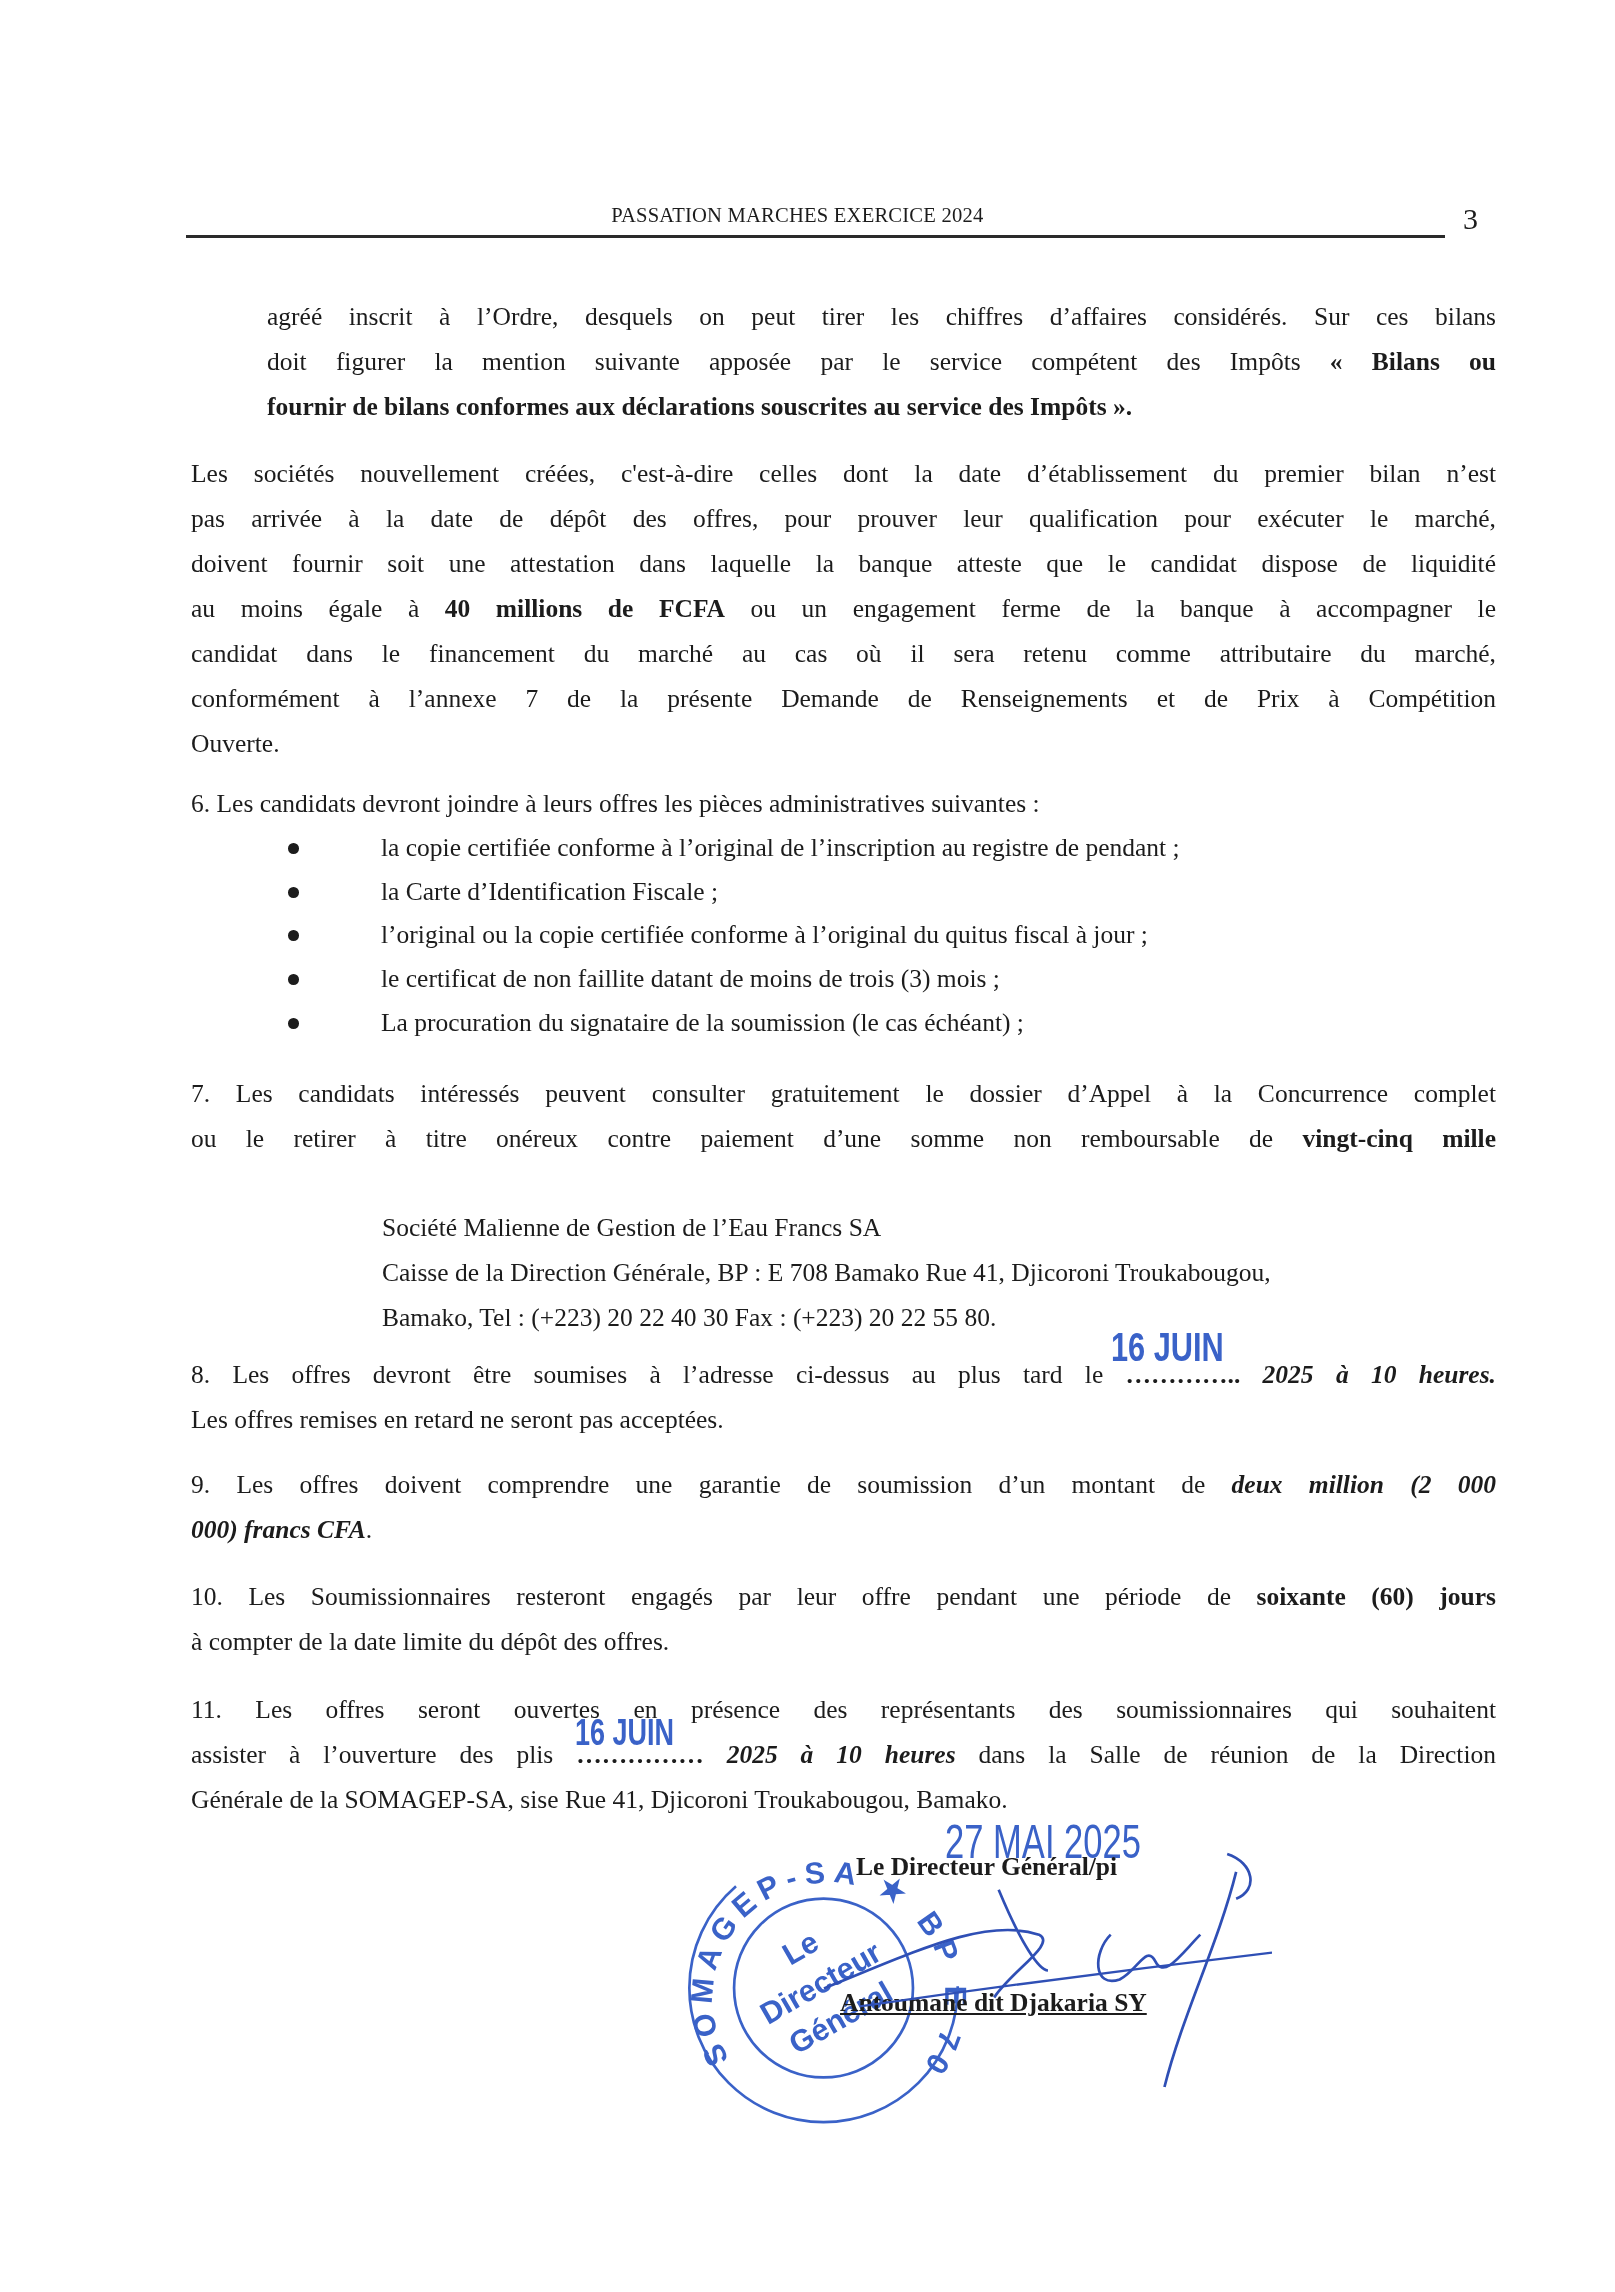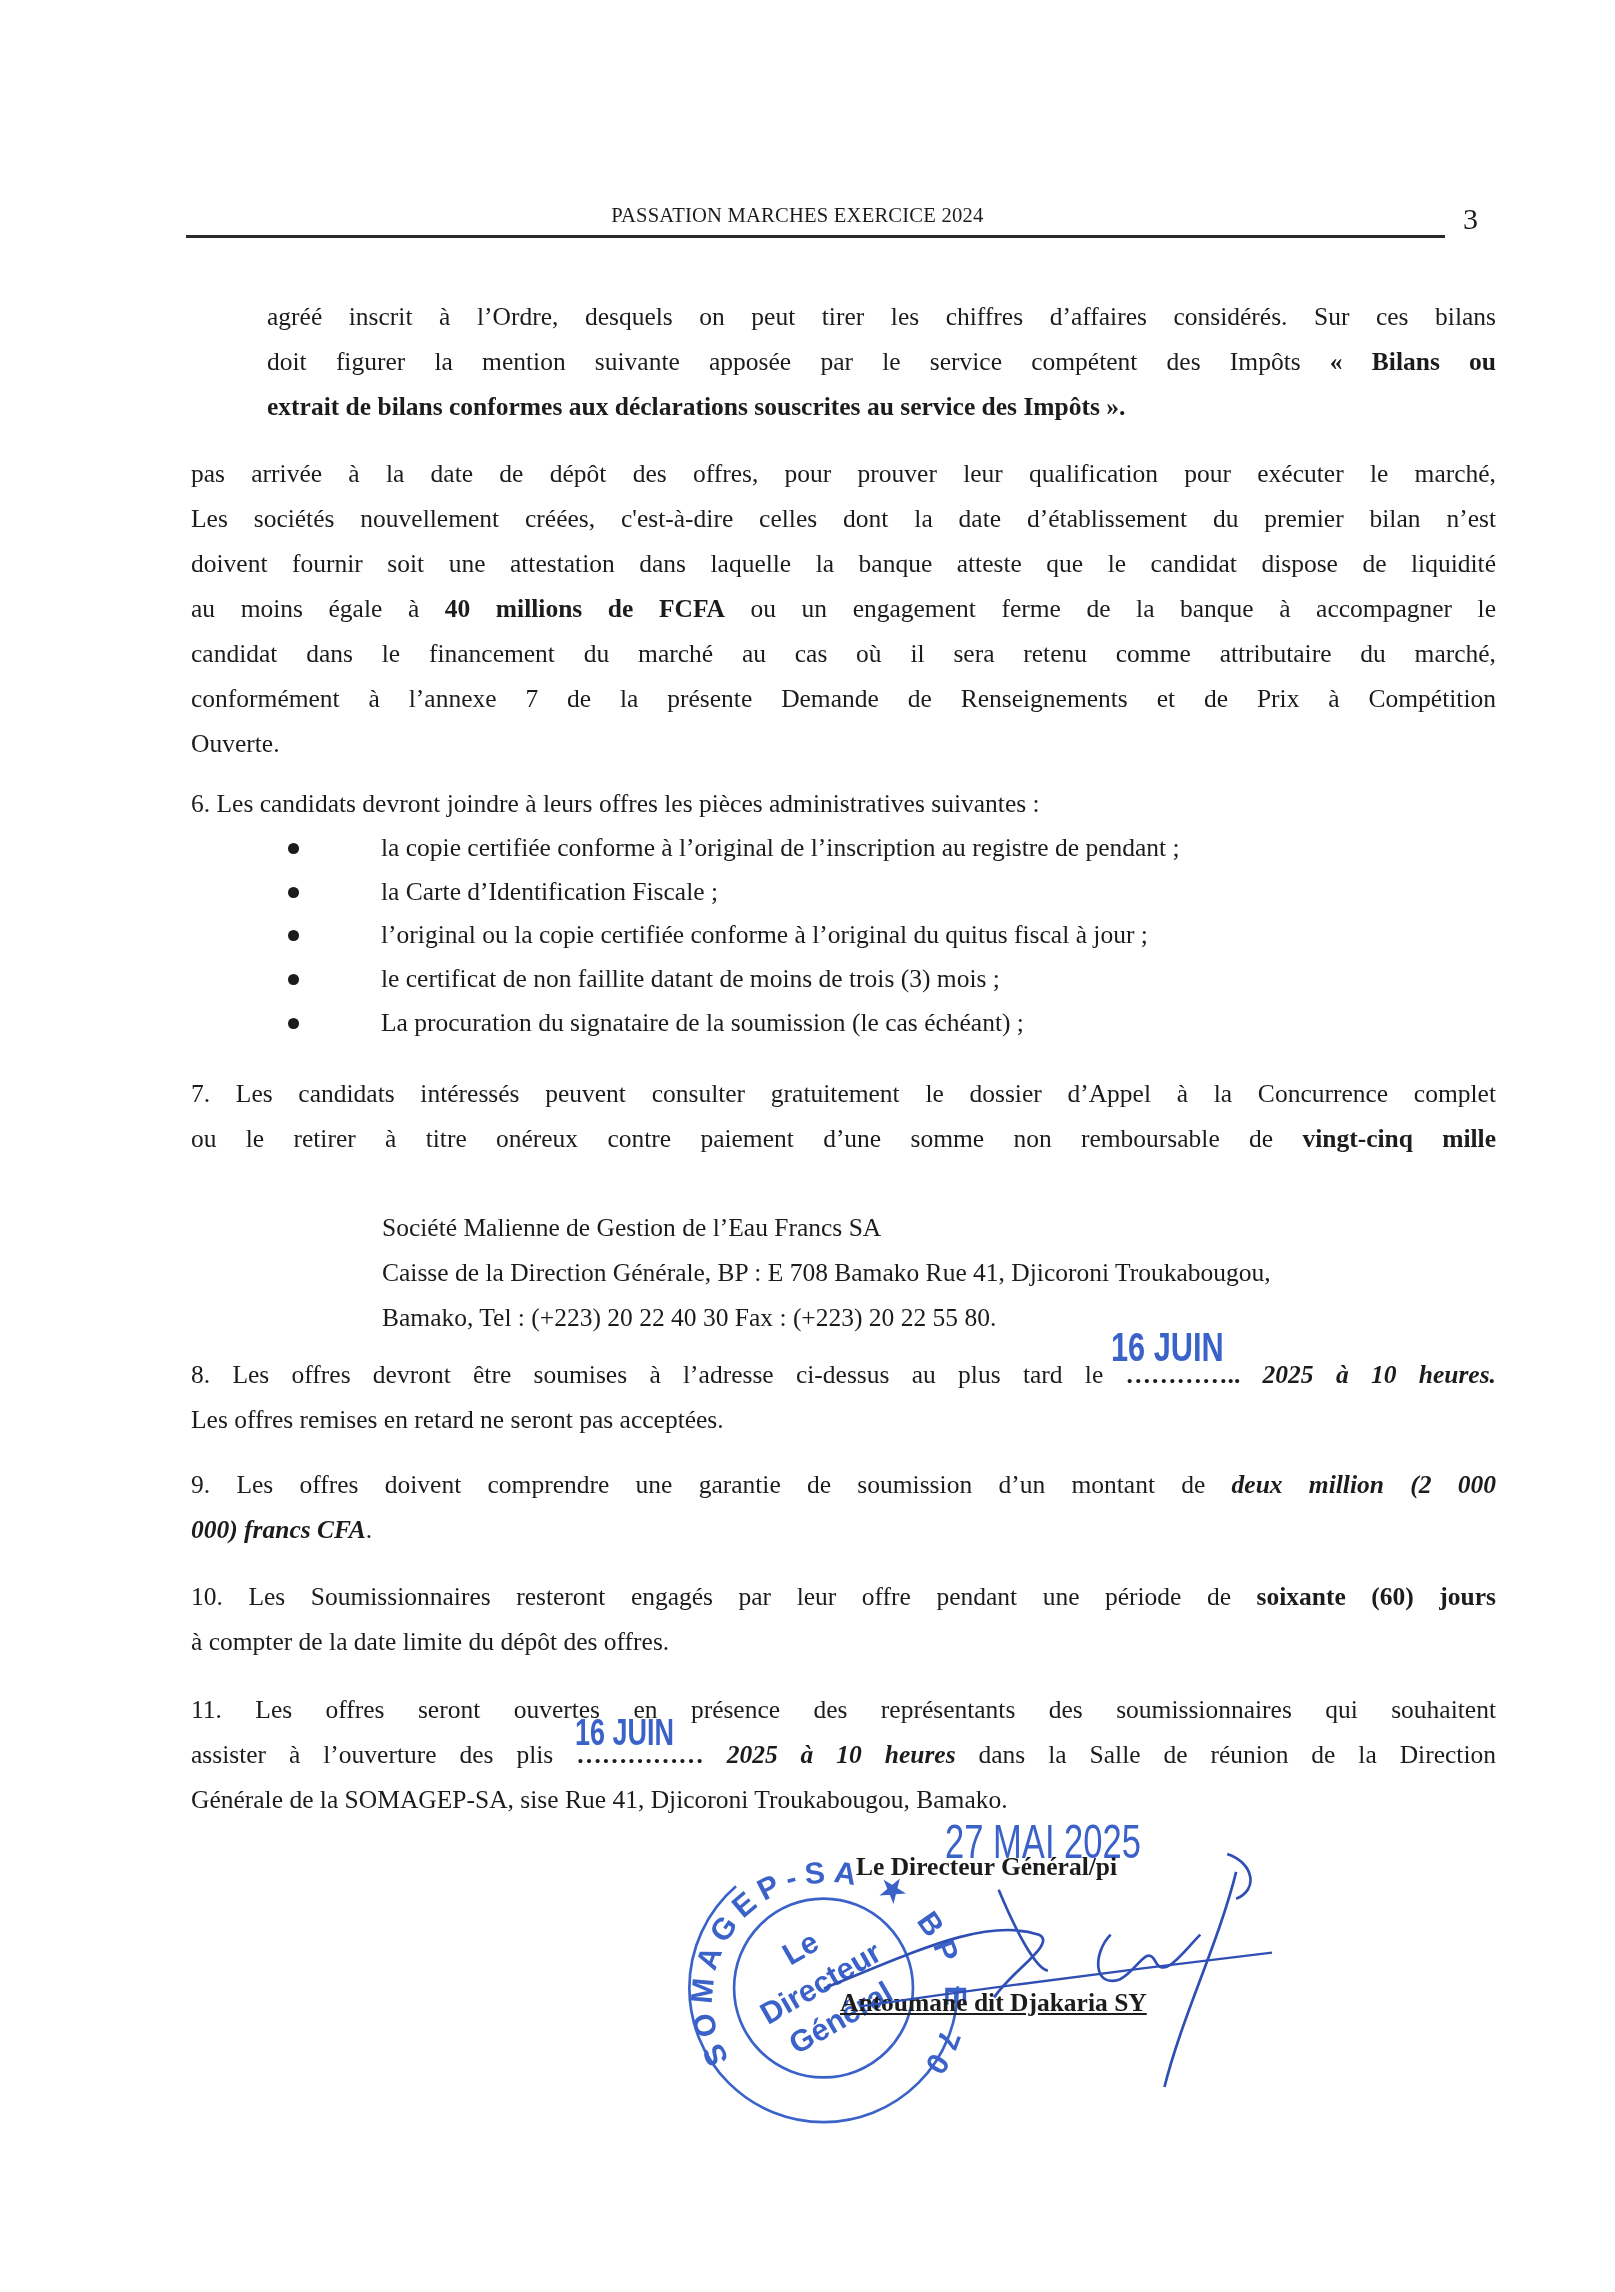--- a/index.html
+++ b/index.html
@@ -24,26 +24,26 @@
 </head>
 <body>
 
 <div class="abs hdr-title"><span>PASSATION MARCHES EXERCICE 2024</span></div>
 <div class="abs page-num">3</div>
 <div class="abs hdr-rule"></div>
 
 <div class="para" style="left:267px; top:294px; width:1229px;">
   <span class="just">agréé inscrit à l’Ordre, desquels on peut tirer les chiffres d’affaires considérés. Sur ces bilans</span>
   <span class="just"><span>doit figurer la mention suivante apposée par le service compétent des Impôts </span><b>« Bilans ou</b></span>
-  <span class="line"><b>extrait de bilans conformes aux déclarations souscrites au service des Impôts ».</b></span>
+  <span class="line"><b>fournir de bilans conformes aux déclarations souscrites au service des Impôts ».</b></span>
 </div>
 
 <div class="para" style="left:191px; top:451px; width:1305px;">
+  <span class="just">Les sociétés nouvellement créées, c'est-à-dire celles dont la date d’établissement du premier bilan n’est</span>
   <span class="just">pas arrivée à la date de dépôt des offres, pour prouver leur qualification pour exécuter le marché,</span>
-  <span class="just">Les sociétés nouvellement créées, c'est-à-dire celles dont la date d’établissement du premier bilan n’est</span>
   <span class="just">doivent fournir soit une attestation dans laquelle la banque atteste que le candidat dispose de liquidité</span>
   <span class="just"><span>au moins égale à </span><b>40 millions de FCFA</b><span> ou un engagement ferme de la banque à accompagner le</span></span>
   <span class="just">candidat dans le financement du marché au cas où il sera retenu comme attributaire du marché,</span>
   <span class="just">conformément à l’annexe 7 de la présente Demande de Renseignements et de Prix à Compétition</span>
   <span class="line">Ouverte.</span>
 </div>
 
 <div class="para" style="left:191px; top:781px; width:1305px;">
   <span class="line">6. Les candidats devront joindre à leurs offres les pièces administratives suivantes :</span>
 </div>

